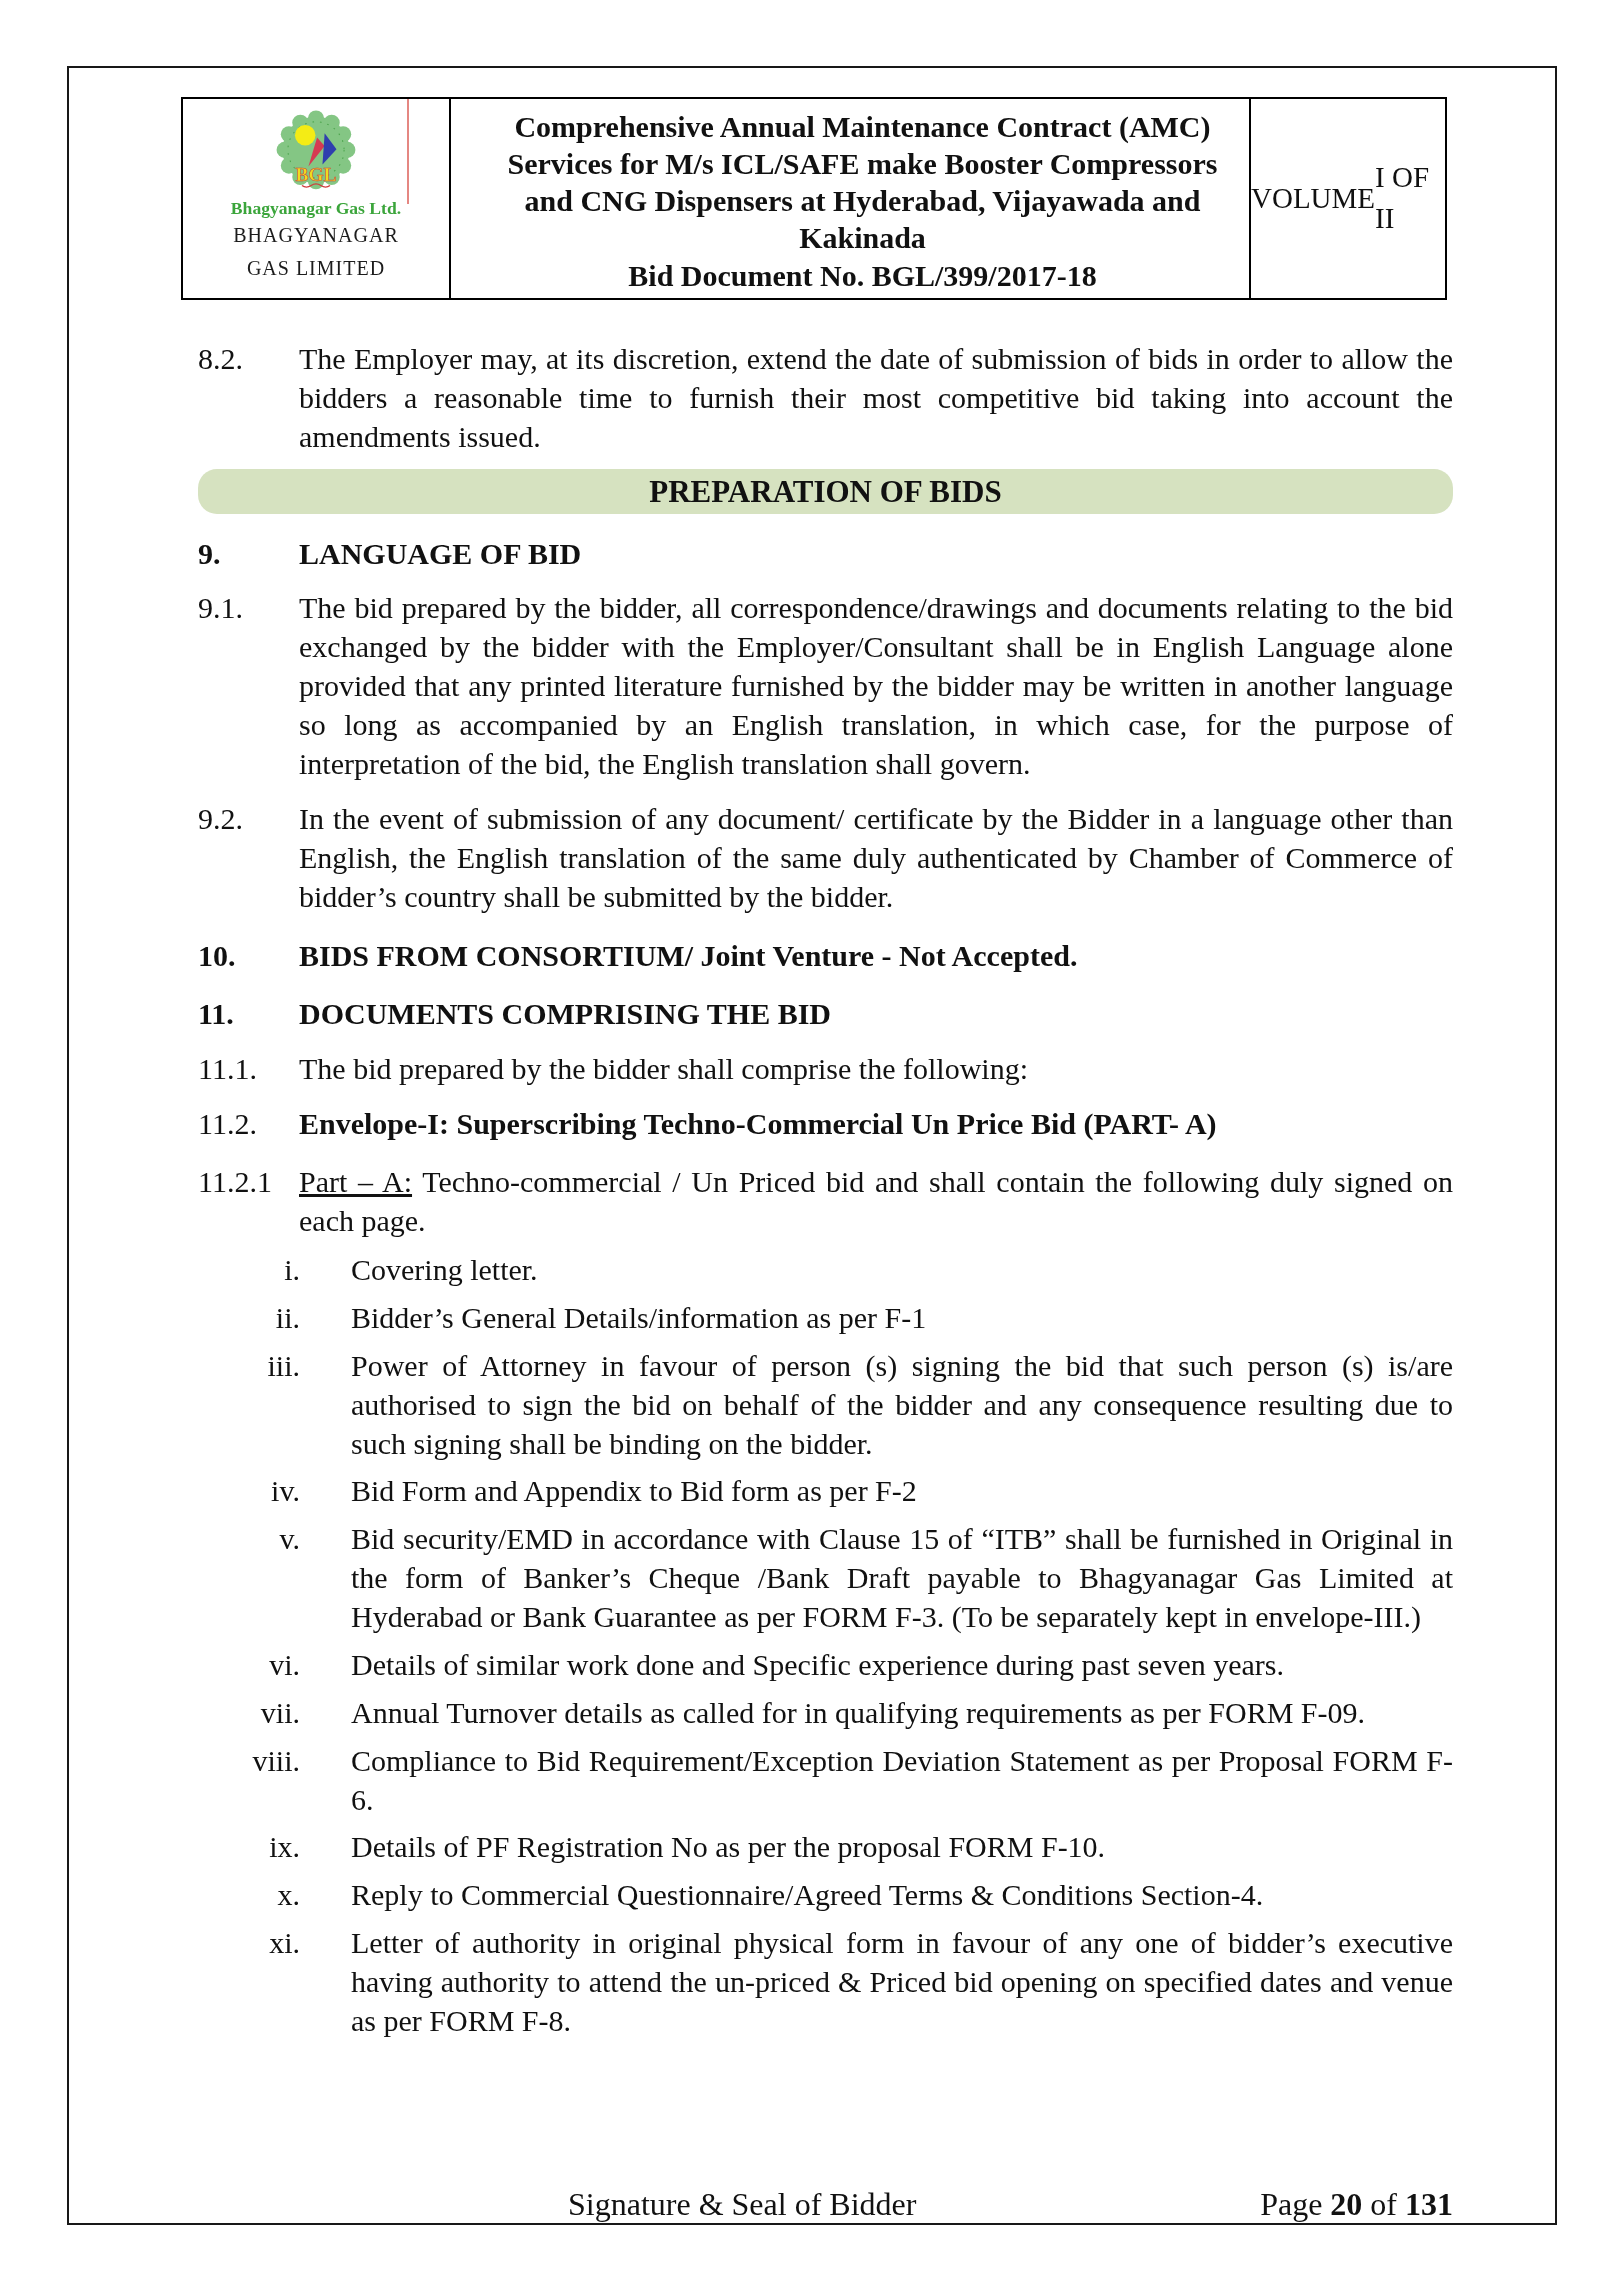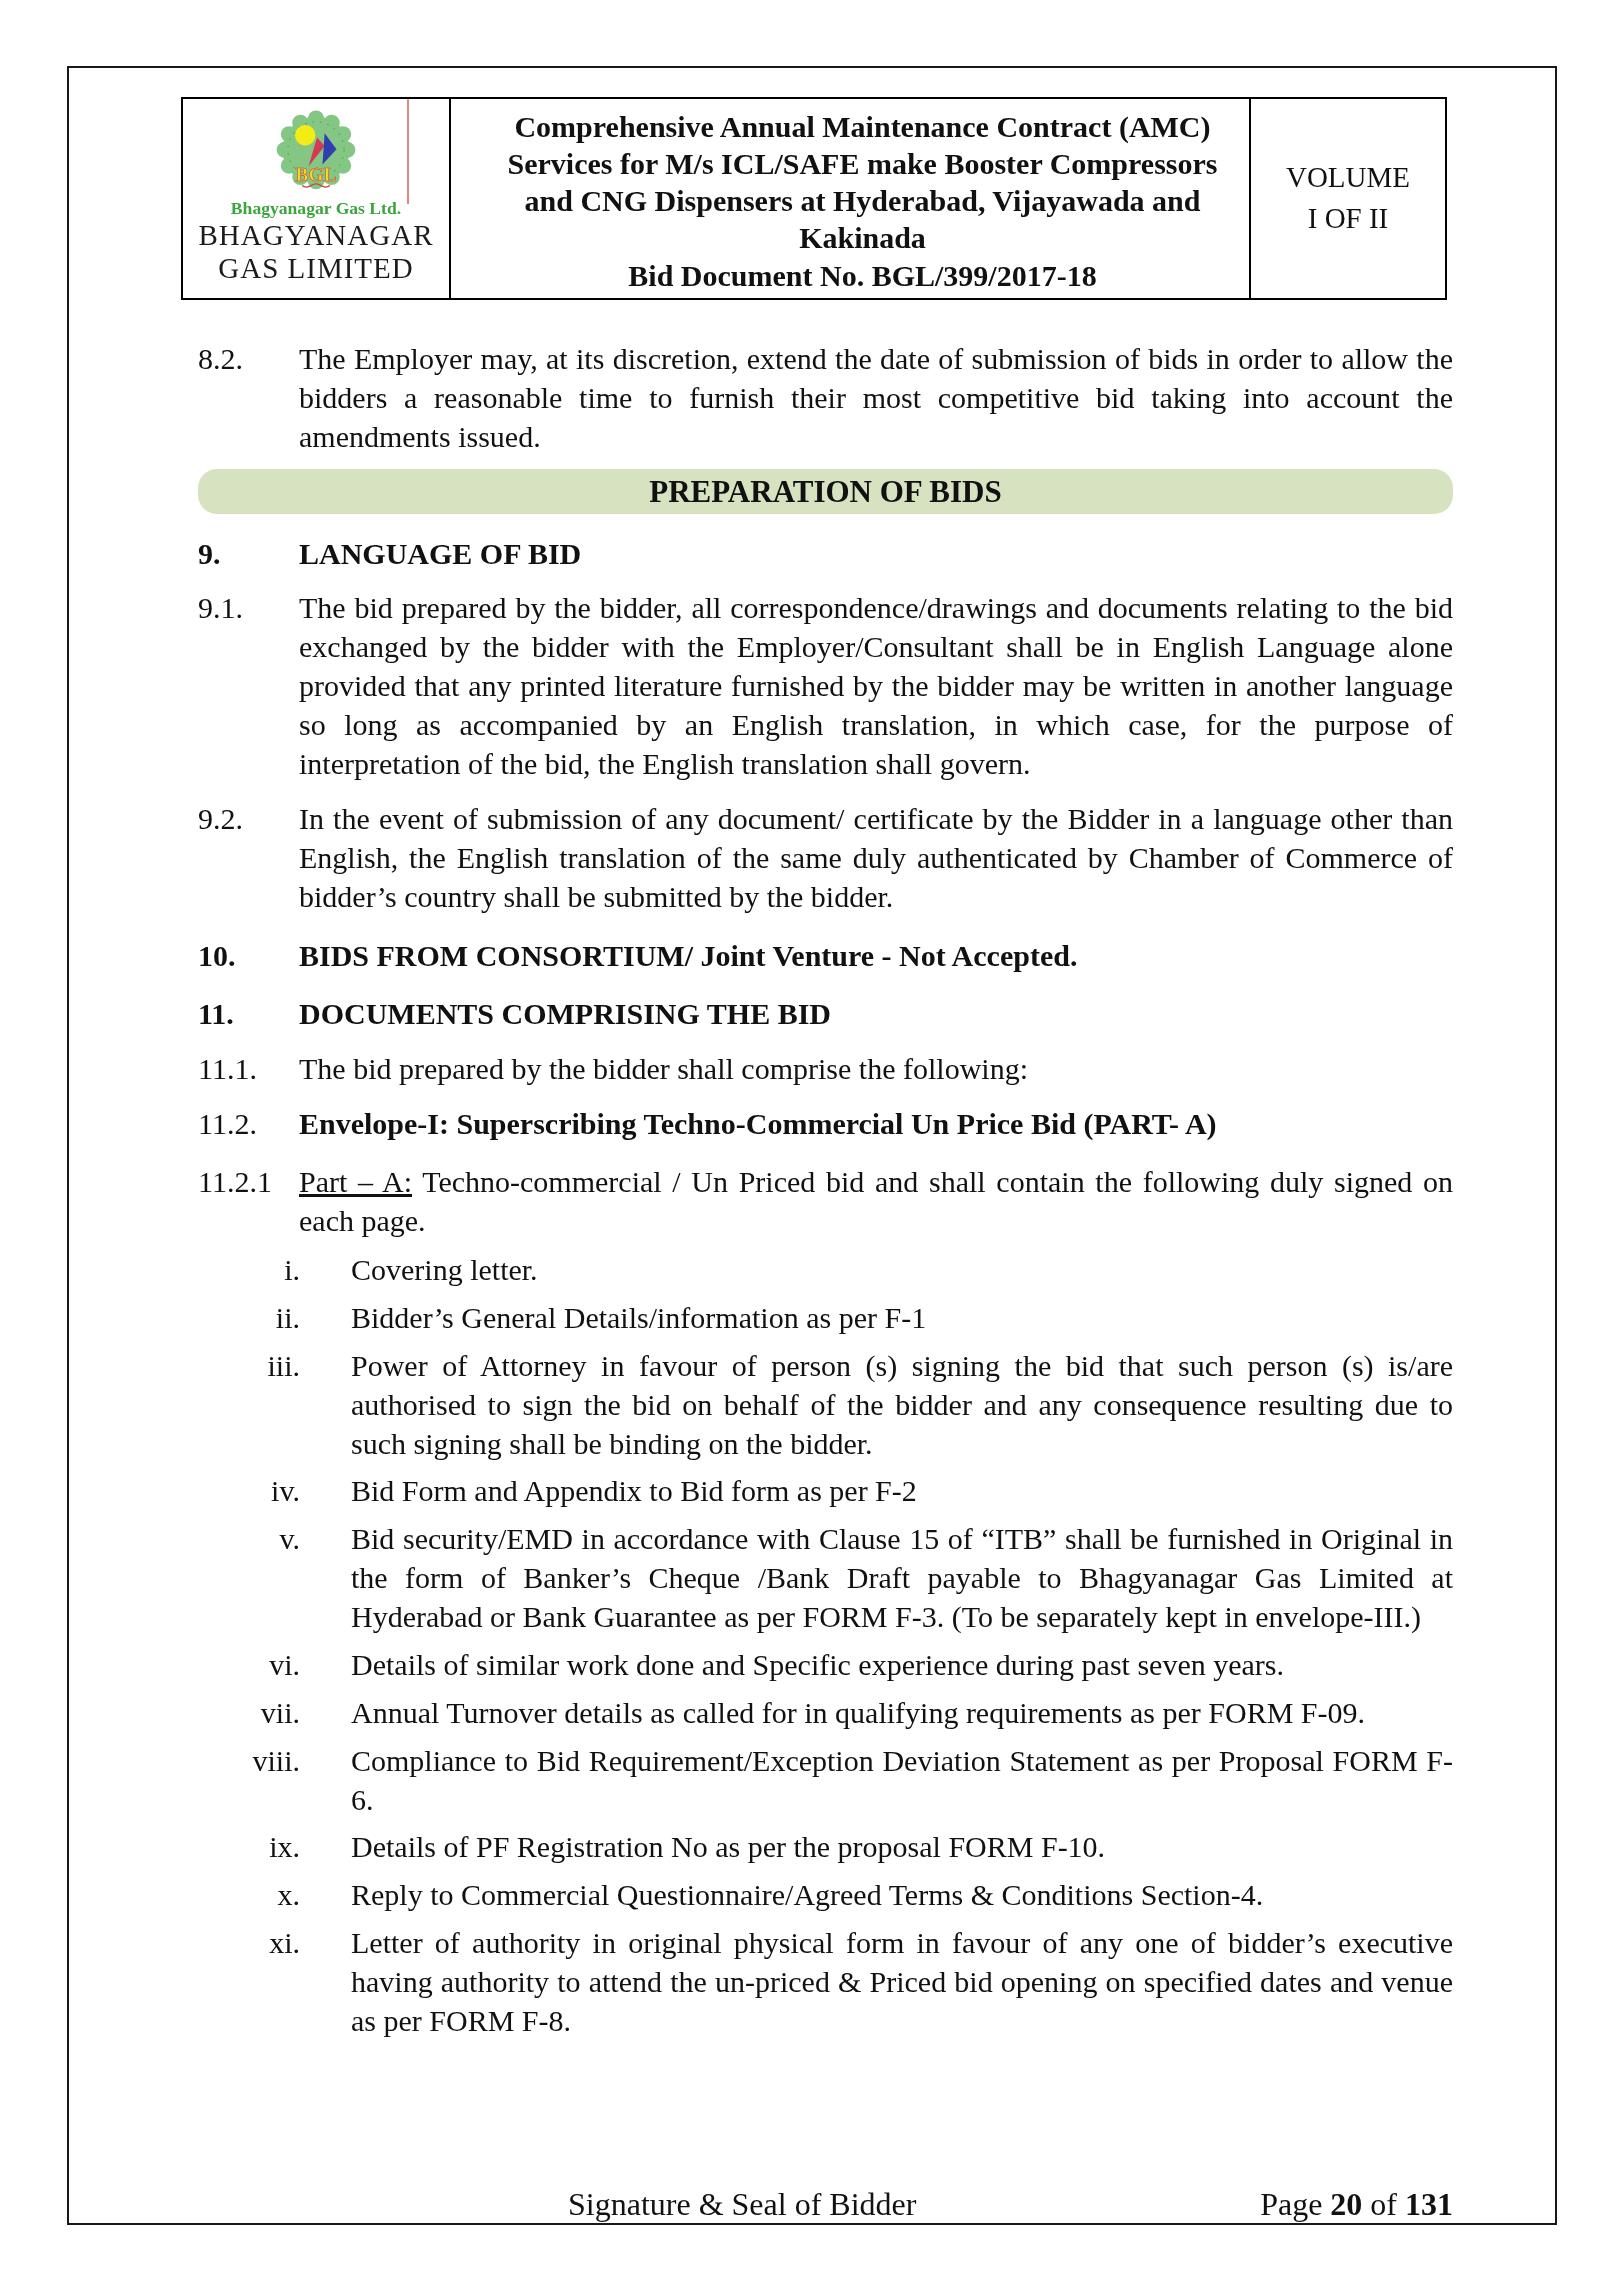--- a/index.html
+++ b/index.html
@@ -14,31 +14,31 @@
   
   .hdr{
     display:flex;margin:29px 0 0 112px;width:1266px;
     border:2.9px solid #000;box-sizing:border-box;align-items:stretch;
   }
   .logo-cell{
     width:268px;flex:none;border-right:2.9px solid #000;box-sizing:border-box;
     position:relative;text-align:center;padding-top:4.9px;
   }
   .logo-sub{font-size:17.6px;font-weight:bold;color:#3BA53B;line-height:19.6px;margin-top:-3.9px;}
-  .org-line{font-size:29px;line-height:33px;color:#1c1c1c;letter-spacing:1px;}
+  .org-line{font-size:20px;line-height:33px;color:#1c1c1c;letter-spacing:1px;}
   .red-line{position:absolute;top:0;right:40px;width:2px;height:105px;background:#E58782;}
   .title-cell{
     flex:1;border-right:2.9px solid #000;box-sizing:border-box;
     text-align:center;font-weight:bold;font-size:30px;line-height:37px;
     padding:8.8px 11.8px 3.9px 11.8px;
     margin-left:25px;
   }
   .doc-no{margin-top:1px;}
   .vol-cell{
-    width:194px;flex:none;display:flex;flex-direction:column;
+    width:194px;flex:none;display:flex;flex-direction:row;
     justify-content:center;align-items:center;font-size:29px;line-height:41px;
   }
   
   .doc-body{margin:39px 0 0 129px;width:1255px;font-size:30px;}
   .clause{display:flex;margin-top:15.7px;}
   .clause .num{width:101px;flex:none;line-height:39px;}
   .clause .txt{flex:1;text-align:justify;line-height:39px;}
   .clause.head{margin-top:19.6px;}
   .clause.head .num,.clause.head .txt{font-weight:bold;}
   .clause.bold-text .txt{font-weight:bold;}

